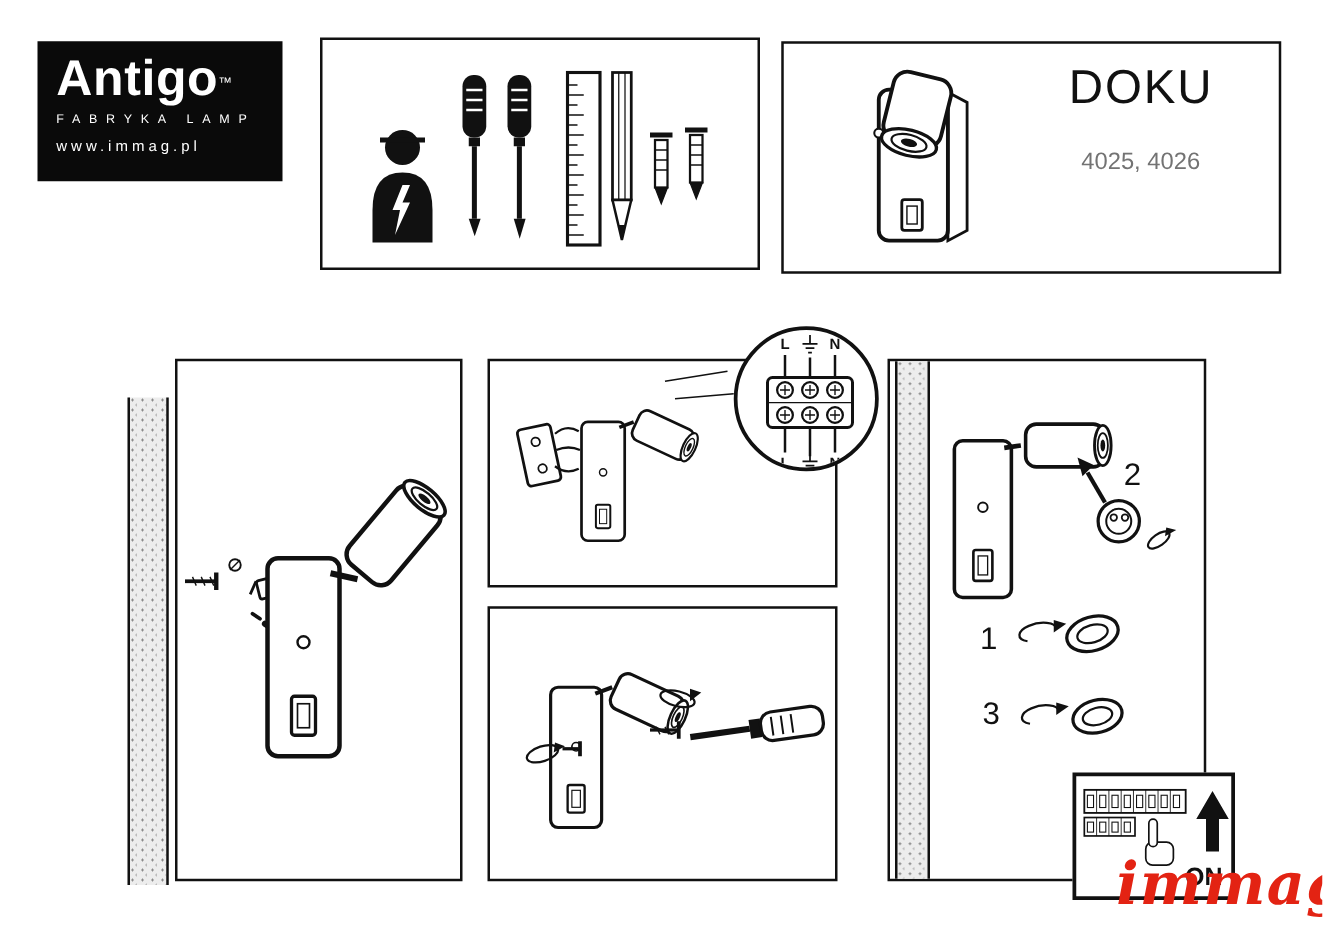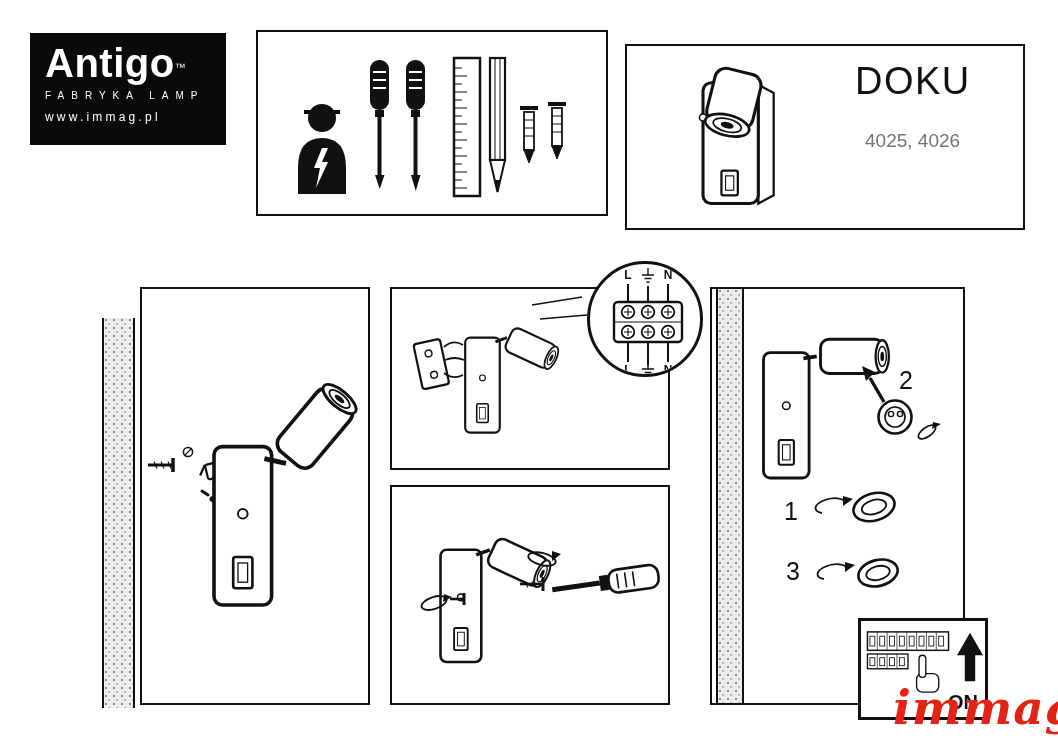--- a/index.html
+++ b/index.html
@@ -10,21 +10,21 @@
   .box{position:absolute;background:#fff;border:2px solid #111}
   svg{overflow:visible;display:block}
   
   .logo{position:absolute;left:30px;top:33px;width:196px;height:112px;background:#0a0a0a;color:#fff;padding:10px 0 0 15px}
   .logo .name{font-size:40px;font-weight:bold;line-height:1;letter-spacing:.5px}
   .logo .tm{font-size:11px;vertical-align:super;font-weight:normal}
   .logo .tagline{margin-top:7px;font-size:10px;letter-spacing:7px}
   .logo .site{margin-top:9px;font-size:12px;letter-spacing:3.2px}
   
   .tools{left:256px;top:30px;width:352px;height:186px}
-  .productbox{left:625px;top:44px;width:400px;height:186px}
+  .productbox{left:625px;top:33px;width:400px;height:186px}
   .doku{position:absolute;left:228px;top:14px;font-size:38px;letter-spacing:1.5px;color:#111}
   .models{position:absolute;left:238px;top:84px;font-size:19px;color:#737373}
   .switchbox{border-width:3px;z-index:5}
   .offbox{left:78px;top:218px;width:130px;height:100px}
   .onbox{left:858px;top:618px;width:130px;height:102px}
   .switchlabel{position:absolute;right:7px;bottom:3px;font-size:20px;font-weight:bold}
   
   .wall{background-color:#ededed;
     background-image:radial-gradient(circle at 2px 2px,#8a8a8a .9px,transparent 1.1px),
                      radial-gradient(circle at 5px 6px,#b9b9b9 .8px,transparent 1px);

